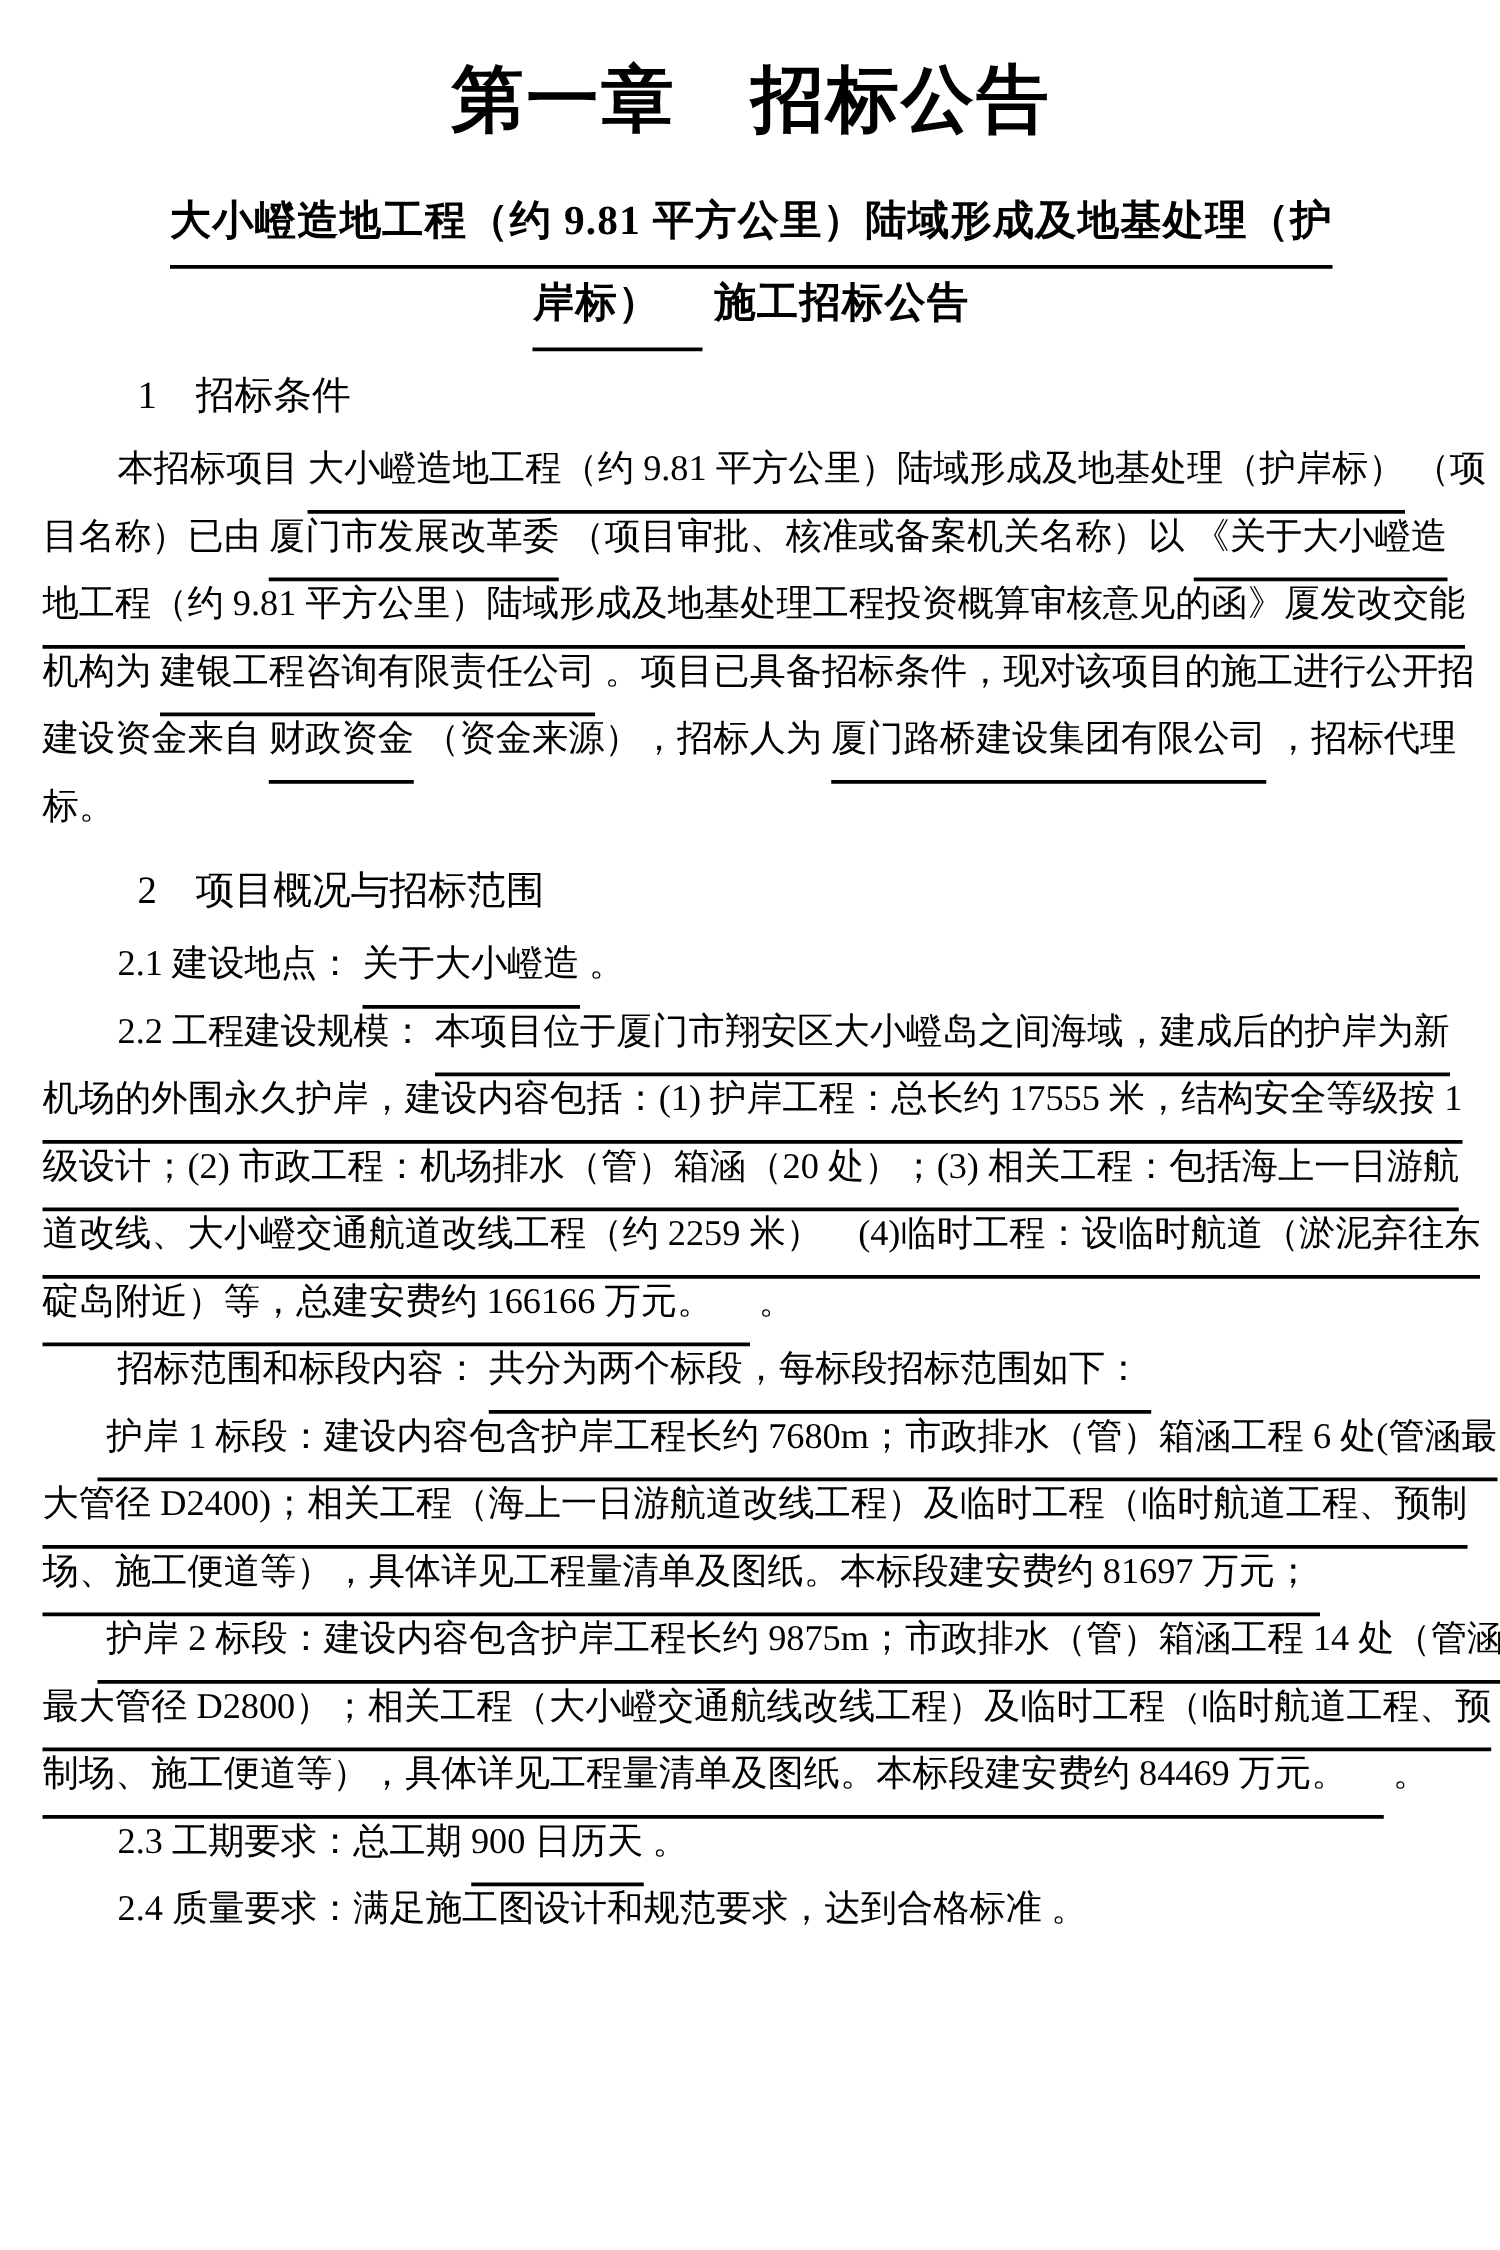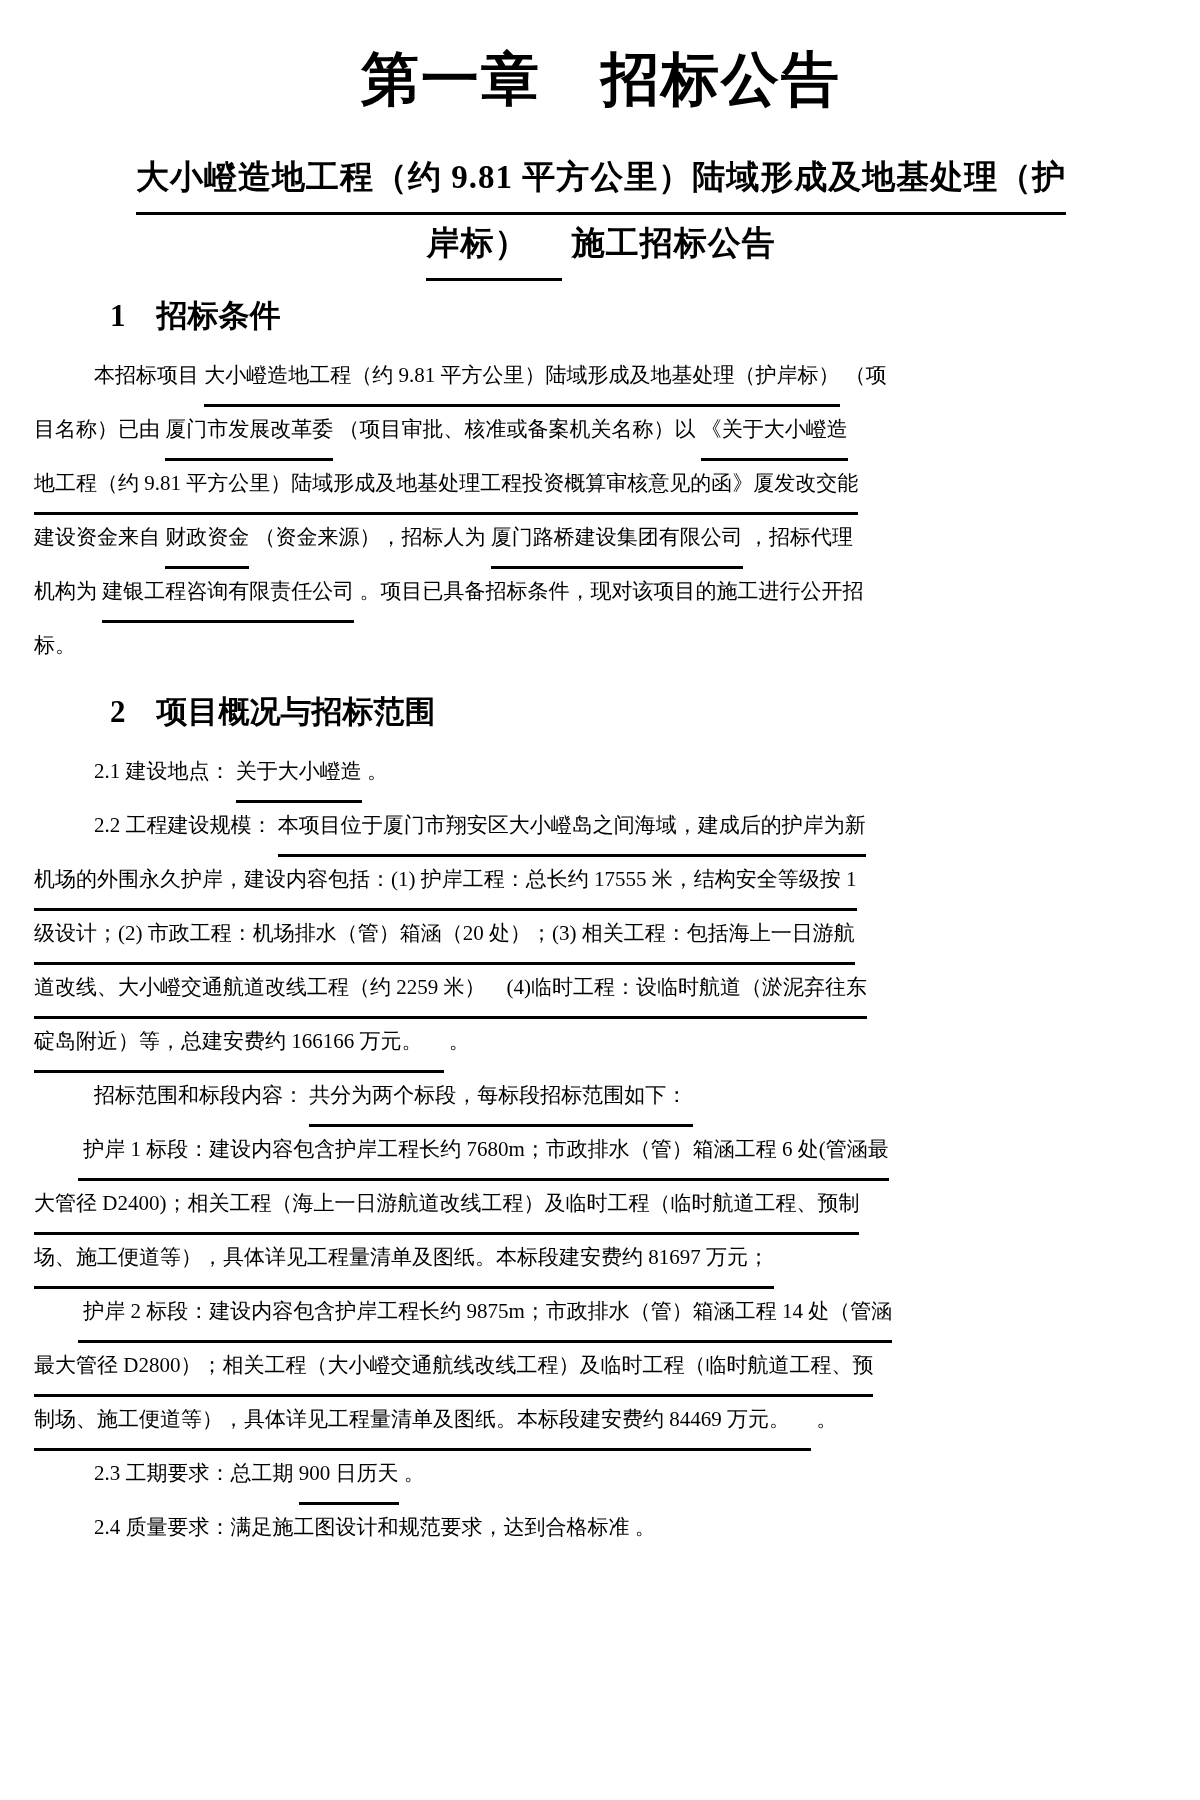--- a/index.html
+++ b/index.html
@@ -22,35 +22,35 @@
     font-size: 58px;
     font-weight: bold;
     text-align: center;
     line-height: 76px;
     margin: 6px 0 26px 0;
     letter-spacing: 2px;
     white-space: pre;
   }
   .line {
     white-space: pre;
-    font-size: 21px;
+    font-size: 29px;
     line-height: 54px;
     height: 54px;
   }
   .line.subtitle {
     font-size: 33px;
     font-weight: bold;
     text-align: center;
     line-height: 66px;
     height: 66px;
     letter-spacing: 1px;
   }
   .line.heading {
     font-size: 31px;
-    font-weight: bold;
+    font-weight: normal;
     padding-left: 76px;
     line-height: 52px;
     height: 52px;
     margin-top: 14px;
     margin-bottom: 6px;
   }
   .line.ind2 { padding-left: 60px; }
   .line.ind1 { padding-left: 44px; }
   .u {
     border-bottom: 3px solid #000000;
@@ -63,22 +63,22 @@
 
 <div class="page">
   <div class="doc-title">第一章　招标公告</div>
   <div>
       <div class="line subtitle"><span class="u">大小嶝造地工程（约 9.81 平方公里）陆域形成及地基处理（护</span></div>
       <div class="line subtitle"><span class="u">岸标）　</span><span class="p"> 施工招标公告</span></div>
       <div class="line heading"><span class="p">1　招标条件</span></div>
       <div class="line body ind2"><span class="p">本招标项目 </span><span class="u">大小嶝造地工程（约 9.81 平方公里）陆域形成及地基处理（护岸标）</span><span class="p"> （项</span></div>
       <div class="line body"><span class="p">目名称）已由 </span><span class="u">厦门市发展改革委</span><span class="p"> （项目审批、核准或备案机关名称）以 </span><span class="u">《关于大小嶝造</span></div>
       <div class="line body"><span class="u">地工程（约 9.81 平方公里）陆域形成及地基处理工程投资概算审核意见的函》厦发改交能</span></div>
+      <div class="line body"><span class="p">机构为 </span><span class="u">建银工程咨询有限责任公司</span><span class="p"> 。项目已具备招标条件，现对该项目的施工进行公开招</span></div>
       <div class="line body"><span class="p">建设资金来自 </span><span class="u">财政资金</span><span class="p"> （资金来源），招标人为 </span><span class="u">厦门路桥建设集团有限公司</span><span class="p"> ，招标代理</span></div>
-      <div class="line body"><span class="p">机构为 </span><span class="u">建银工程咨询有限责任公司</span><span class="p"> 。项目已具备招标条件，现对该项目的施工进行公开招</span></div>
       <div class="line body"><span class="p">标。</span></div>
       <div class="line heading"><span class="p">2　项目概况与招标范围</span></div>
       <div class="line body ind2"><span class="p">2.1 建设地点： </span><span class="u">关于大小嶝造</span><span class="p"> 。</span></div>
       <div class="line body ind2"><span class="p">2.2 工程建设规模： </span><span class="u">本项目位于厦门市翔安区大小嶝岛之间海域，建成后的护岸为新</span></div>
       <div class="line body"><span class="u">机场的外围永久护岸，建设内容包括：(1) 护岸工程：总长约 17555 米，结构安全等级按 1</span></div>
       <div class="line body"><span class="u">级设计；(2) 市政工程：机场排水（管）箱涵（20 处）；(3) 相关工程：包括海上一日游航</span></div>
       <div class="line body"><span class="u">道改线、大小嶝交通航道改线工程（约 2259 米）　(4)临时工程：设临时航道（淤泥弃往东</span></div>
       <div class="line body"><span class="u">碇岛附近）等，总建安费约 166166 万元。　</span><span class="p"> 。</span></div>
       <div class="line body ind2"><span class="p">招标范围和标段内容： </span><span class="u">共分为两个标段，每标段招标范围如下： </span></div>
       <div class="line body ind1"><span class="u"> 护岸 1 标段：建设内容包含护岸工程长约 7680m；市政排水（管）箱涵工程 6 处(管涵最</span></div>

